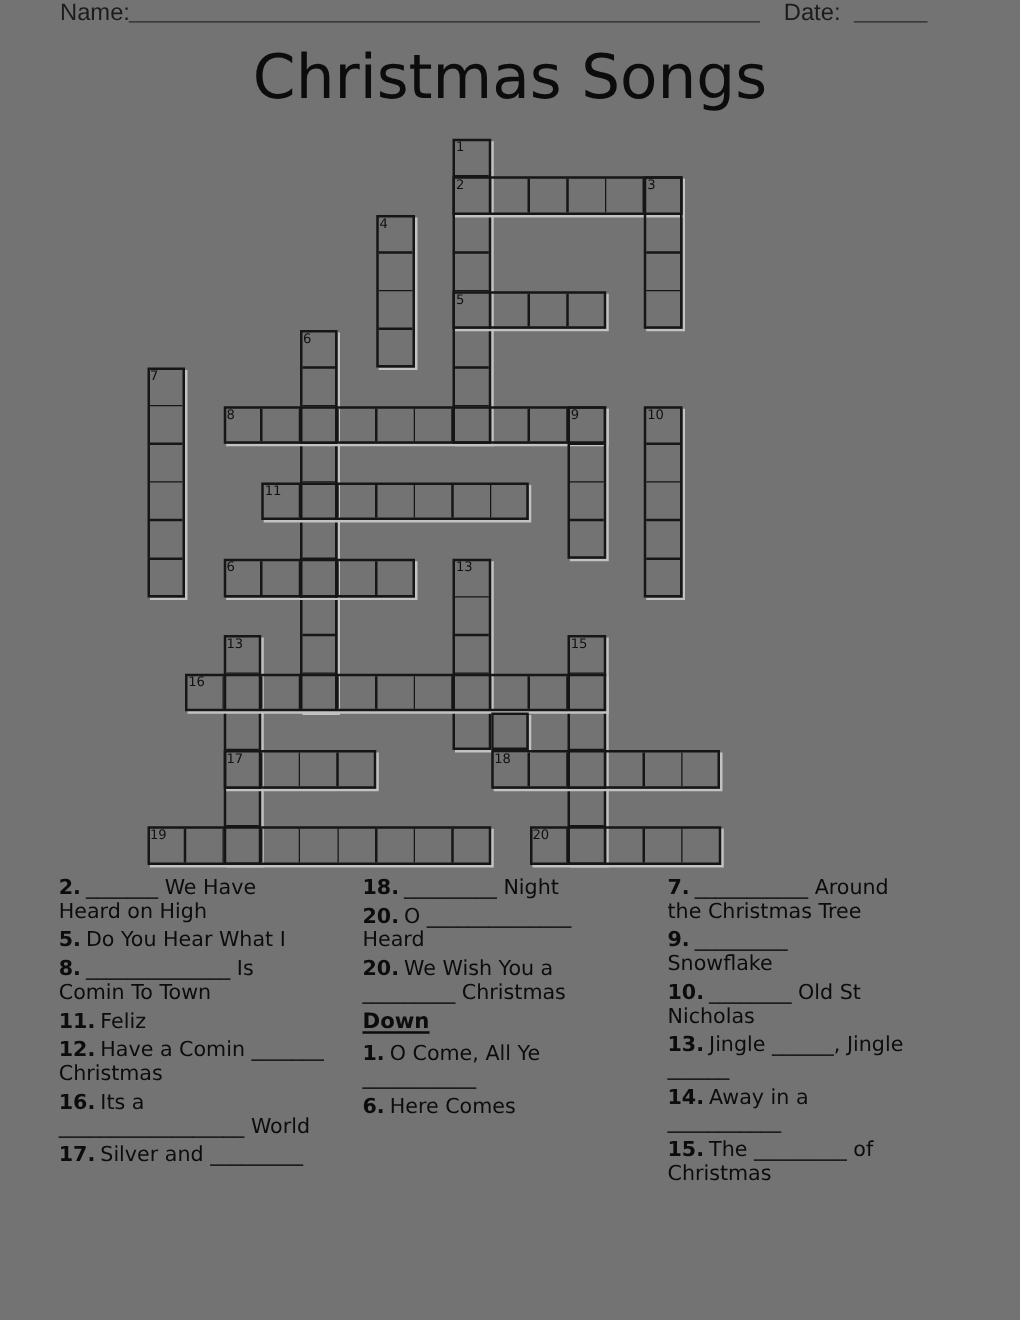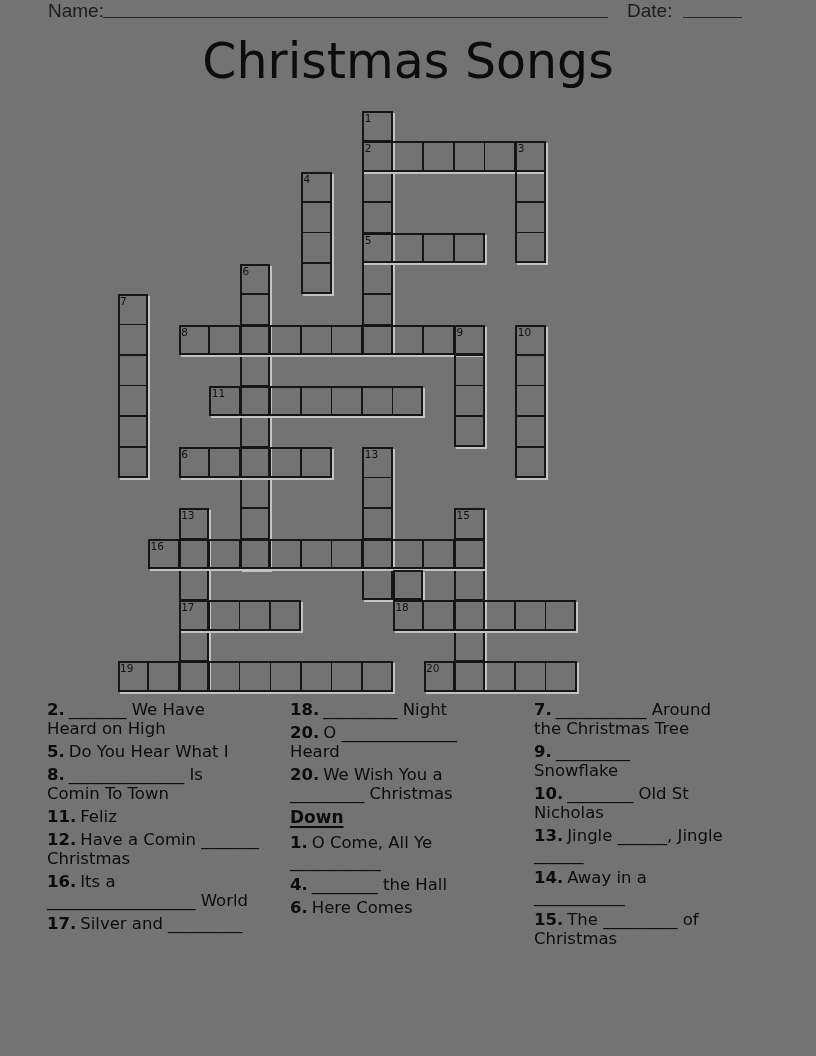--- a/index.html
+++ b/index.html
@@ -244,21 +244,20 @@
     </div>
   <div class="clue-col" id="clue-col-2">
       <div class="clue"><b>18.</b><span class="ct">_________ Night</span></div>
       <div class="clue"><b>20.</b><span class="ct">O ______________
 Heard</span></div>
       <div class="clue"><b>20.</b><span class="ct">We Wish You a
 _________ Christmas</span></div>
       <div class="clue-head">Down</div>
       <div class="clue"><b>1.</b><span class="ct">O Come, All Ye
 ___________</span></div>
-      <div class="clue"><b>4.</b><span class="ct">________ the Hall</span></div>
       <div class="clue"><b>6.</b><span class="ct">Here Comes</span></div>
     </div>
   <div class="clue-col" id="clue-col-3">
       <div class="clue"><b>7.</b><span class="ct">___________ Around
 the Christmas Tree</span></div>
       <div class="clue"><b>9.</b><span class="ct">_________
 Snowflake</span></div>
       <div class="clue"><b>10.</b><span class="ct">________ Old St
 Nicholas</span></div>
       <div class="clue"><b>13.</b><span class="ct">Jingle ______, Jingle

